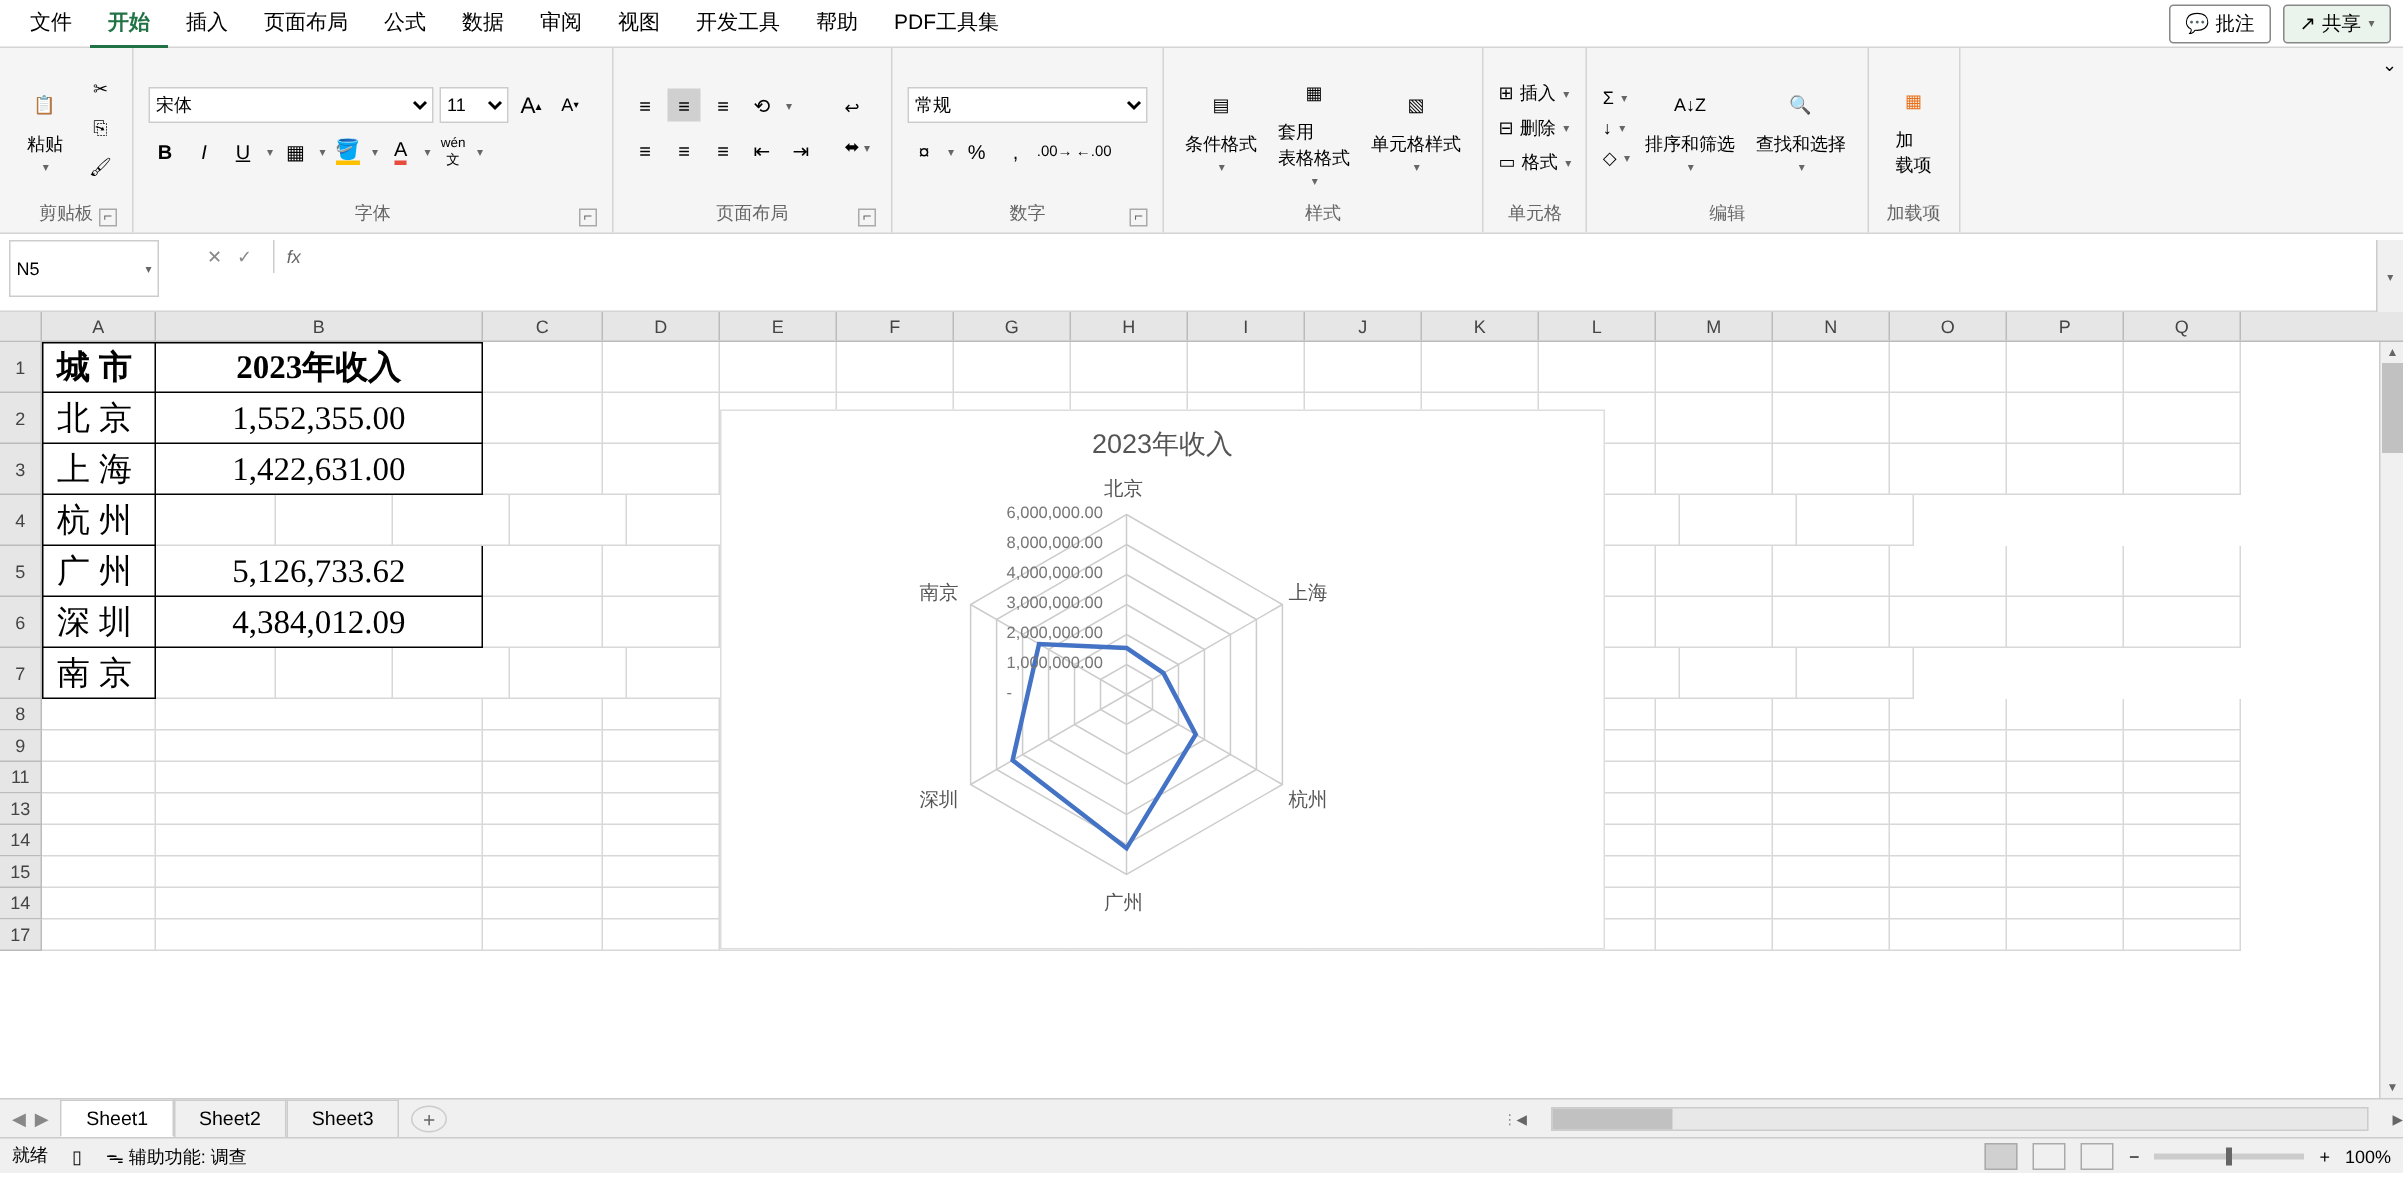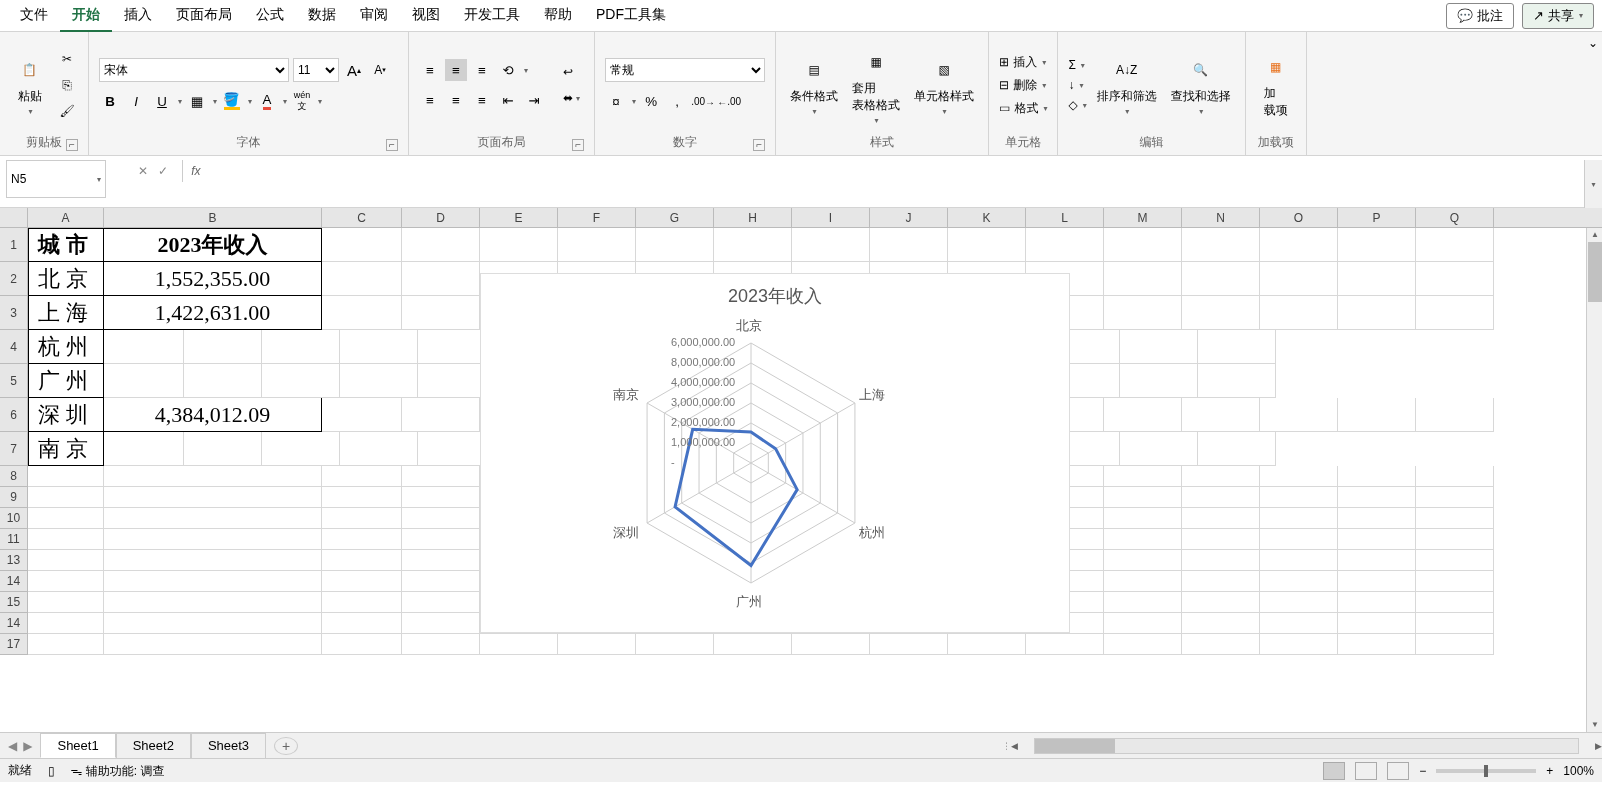--- a/index.html
+++ b/index.html
@@ -416,20 +416,21 @@
         <div class="cell" style="width: 78px;"></div>
         <div class="cell" style="width: 78px;"></div>
         <div class="cell" style="width: 78px;"></div>
         <div class="cell" style="width: 78px;"></div>
         <div class="cell" style="width: 78px;"></div>
         <div class="cell" style="width: 78px;"></div>
       </div>
       <div class="row data-row">
         <div class="row-h">5</div>
         <div class="cell bordered colA" style="width: 76px; border-left: 1px solid rgb(0, 0, 0);">广州</div>
+        <div class="cell bordered colB" style="width: 218px;">5,126,733.62</div>
         <div class="cell" style="width: 80px;"></div>
         <div class="cell" style="width: 78px;"></div>
         <div class="cell" style="width: 78px;"></div>
         <div class="cell" style="width: 78px;"></div>
         <div class="cell" style="width: 78px;"></div>
         <div class="cell" style="width: 78px;"></div>
         <div class="cell" style="width: 78px;"></div>
         <div class="cell" style="width: 78px;"></div>
         <div class="cell" style="width: 78px;"></div>
         <div class="cell" style="width: 78px;"></div>
@@ -493,40 +494,20 @@
         <div class="cell" style="width: 78px;"></div>
         <div class="cell" style="width: 78px;"></div>
         <div class="cell" style="width: 78px;"></div>
         <div class="cell" style="width: 78px;"></div>
         <div class="cell" style="width: 78px;"></div>
         <div class="cell" style="width: 78px;"></div>
         <div class="cell" style="width: 78px;"></div>
       </div>
       <div class="row">
         <div class="row-h">9</div>
-        <div class="cell" style="width: 76px;"></div>
-        <div class="cell" style="width: 218px;"></div>
-        <div class="cell" style="width: 80px;"></div>
-        <div class="cell" style="width: 78px;"></div>
-        <div class="cell" style="width: 78px;"></div>
-        <div class="cell" style="width: 78px;"></div>
-        <div class="cell" style="width: 78px;"></div>
-        <div class="cell" style="width: 78px;"></div>
-        <div class="cell" style="width: 78px;"></div>
-        <div class="cell" style="width: 78px;"></div>
-        <div class="cell" style="width: 78px;"></div>
-        <div class="cell" style="width: 78px;"></div>
-        <div class="cell" style="width: 78px;"></div>
-        <div class="cell" style="width: 78px;"></div>
-        <div class="cell" style="width: 78px;"></div>
-        <div class="cell" style="width: 78px;"></div>
-        <div class="cell" style="width: 78px;"></div>
-      </div>
-      <div class="row">
-        <div class="row-h">10</div>
         <div class="cell" style="width: 76px;"></div>
         <div class="cell" style="width: 218px;"></div>
         <div class="cell" style="width: 80px;"></div>
         <div class="cell" style="width: 78px;"></div>
         <div class="cell" style="width: 78px;"></div>
         <div class="cell" style="width: 78px;"></div>
         <div class="cell" style="width: 78px;"></div>
         <div class="cell" style="width: 78px;"></div>
         <div class="cell" style="width: 78px;"></div>
         <div class="cell" style="width: 78px;"></div>

